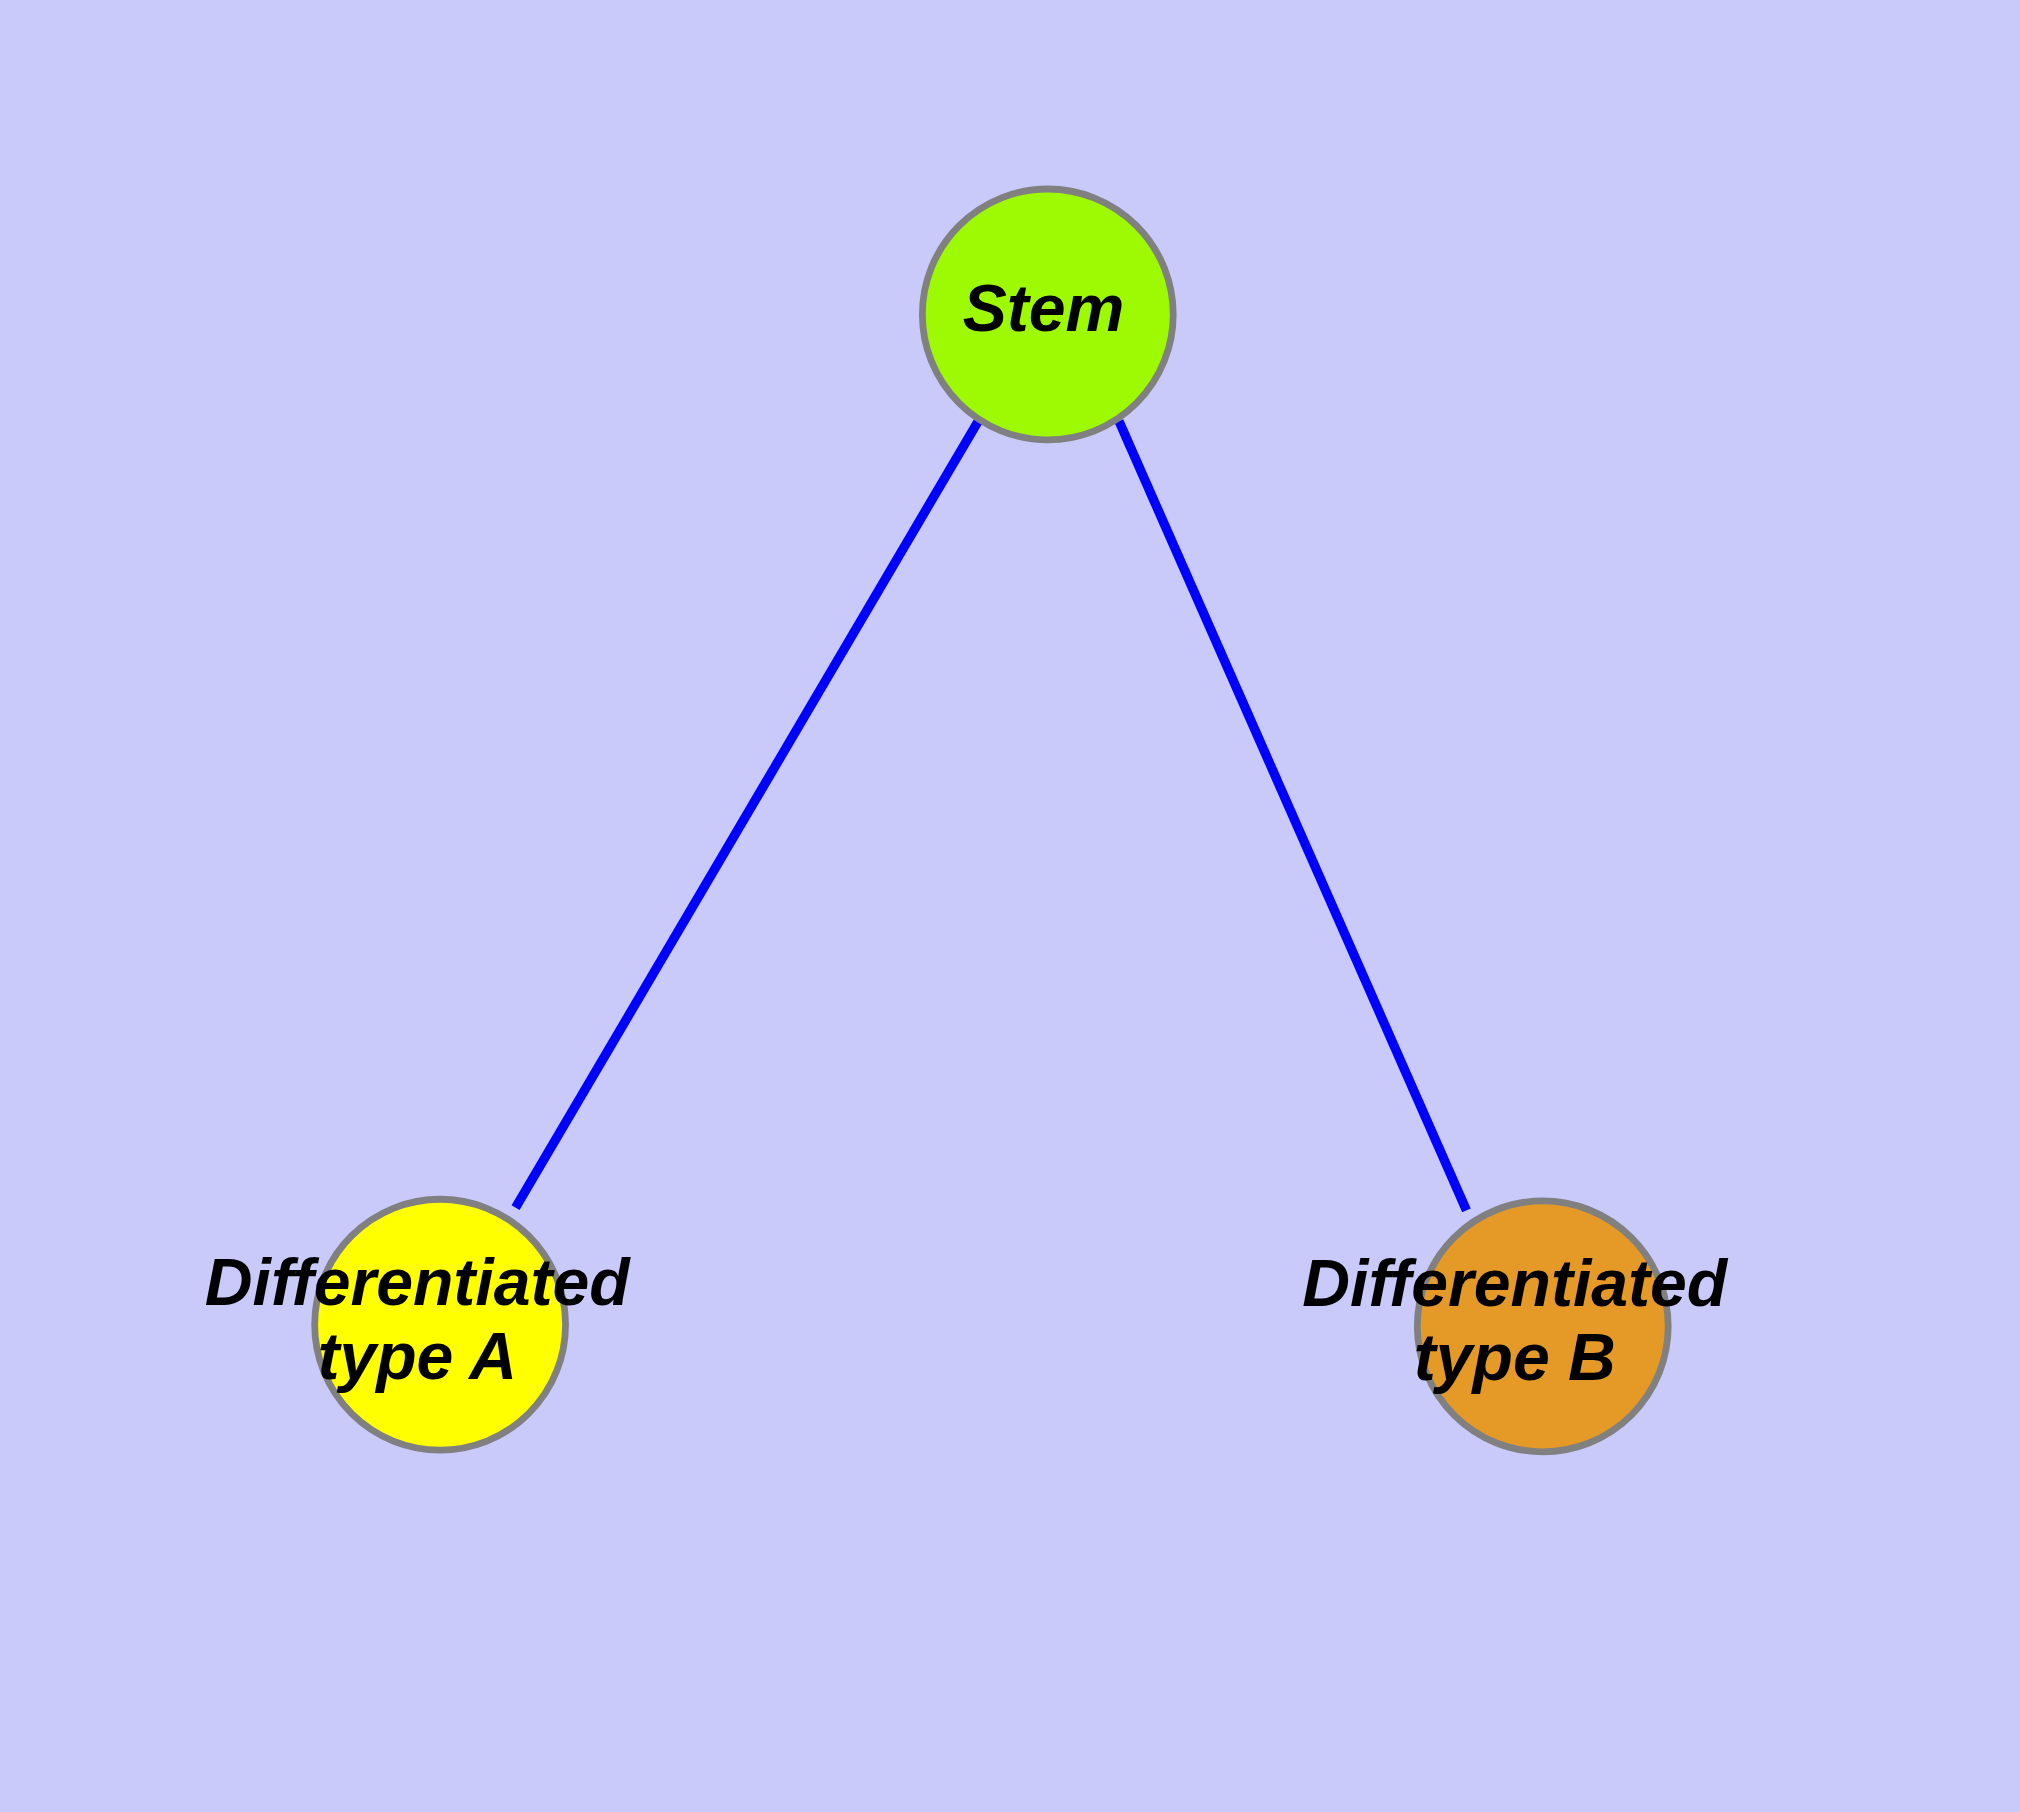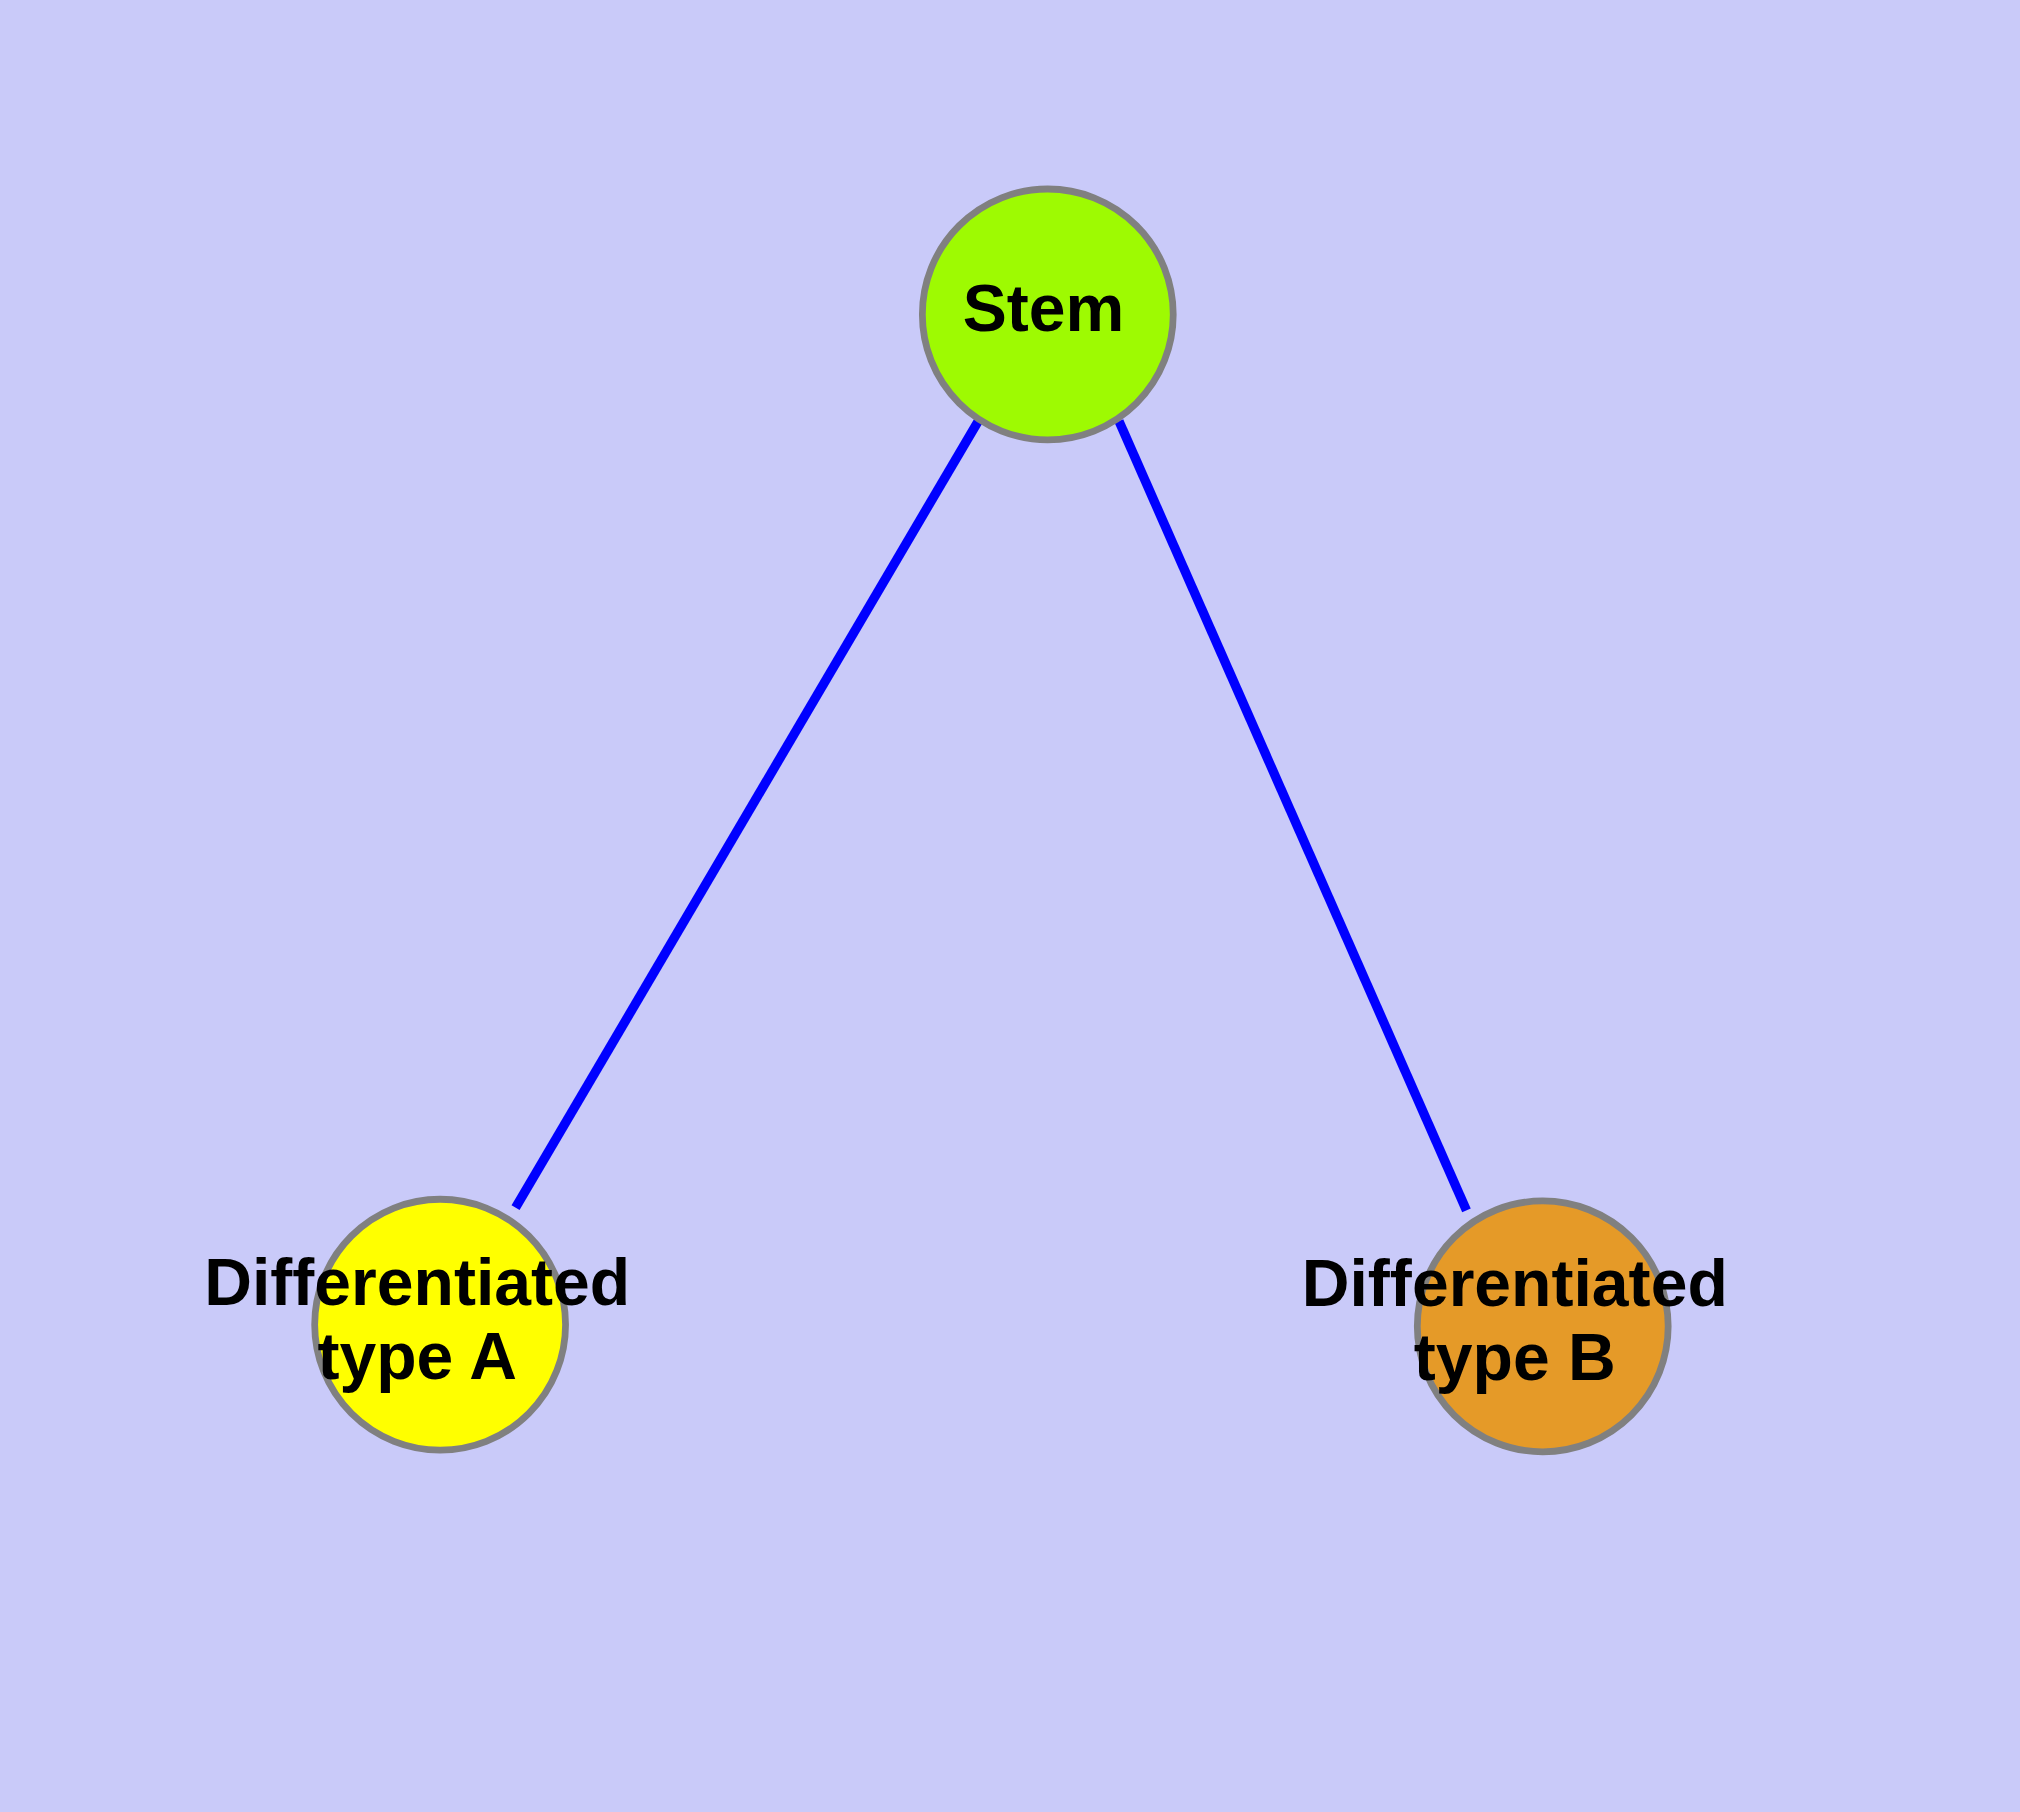--- a/index.html
+++ b/index.html
@@ -7,20 +7,21 @@
     padding: 0;
     background: #ffffff;
   }
   #canvas {
     position: relative;
     width: 2021px;
     height: 1812px;
     background: #c9caf9;
     overflow: hidden;
     font-family: "Liberation Sans", sans-serif;
+    font-style: italic;
   }
   #graph-svg {
     position: absolute;
     left: 0;
     top: 0;
     width: 2021px;
     height: 1812px;
     display: block;
   }
   .node-label {

